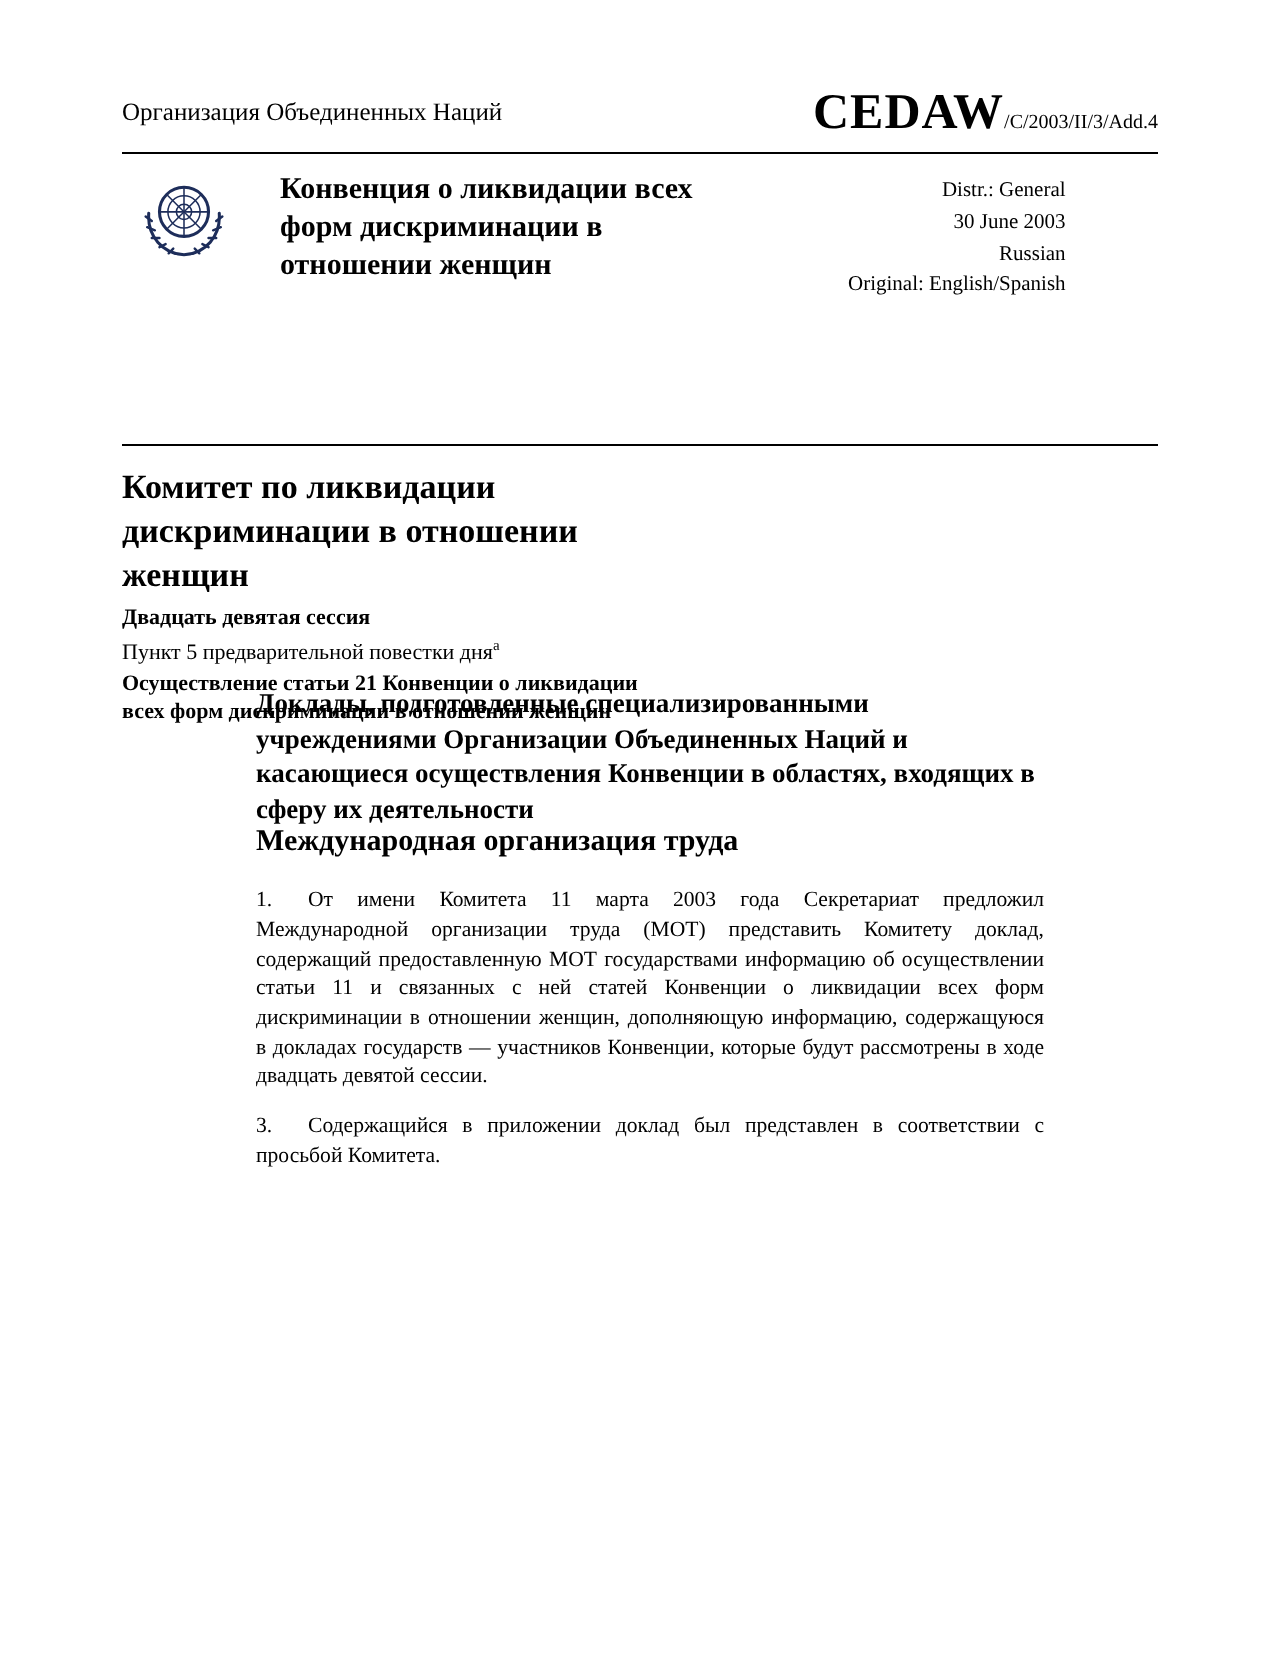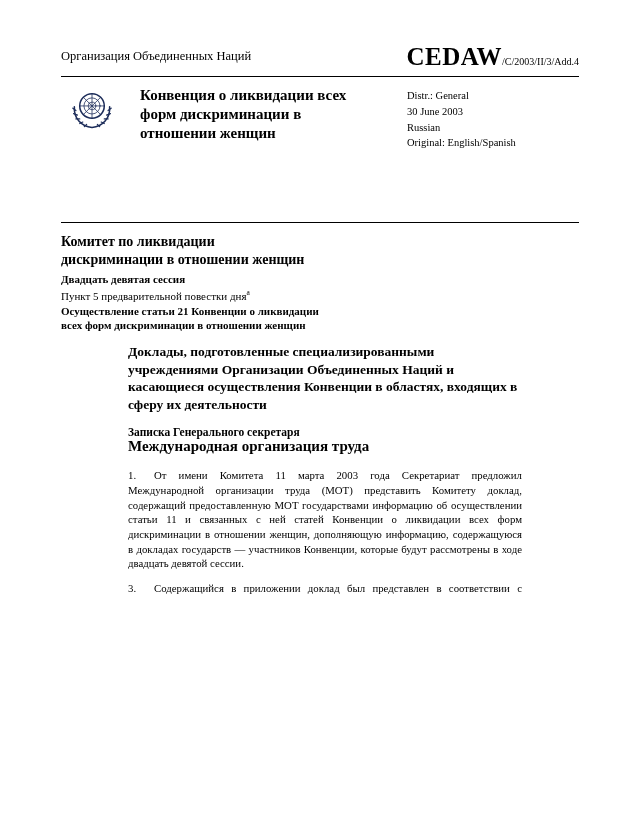--- a/index.html
+++ b/index.html
@@ -44,37 +44,37 @@
     width: 46px; height: 46px;
     color: var(--emblem, #1d2d5a);
   }
   .emblem svg { width: 100%; height: 100%; display: block; }
   .conv-title {
     position: absolute; left: 67px; top: 0;
     width: 228px;
     font-size: 15px; font-weight: bold; line-height: 1.27; margin-left: 12px;
   }
   .distr-block {
-    position: absolute; left: 346px; top: 2px;
-    font-size: 10.5px; line-height: 1.5;
+    position: absolute; left: 363px; top: 2px;
+    font-size: 10.5px; line-height: 1.5; text-align: right;
   }
 
   .rule-mid {
     position: absolute;
     top: 222px; left: 61px; right: 61px;
     border-top: 1px solid #000;
   }
 
   
   .committee {
     position: absolute;
     top: 233px; left: 61px;
     font-size: 11px; line-height: 1.3;
   }
-  .c-name { font-weight: bold; width: 245px; font-size: 14px; }
+  .c-name { font-weight: bold; width: 245px; font-size: 17px; }
   .c-session { font-weight: bold; margin-top: 3px; }
   .c-dates { margin-top: 1px; }
   .c-agenda { margin-top: 1px; }
   .c-agenda sup { font-size: 7.5px; }
   .c-subject { font-weight: bold; width: 280px; margin-top: 1px; }
 
   
   .doc-body {
     position: absolute;
     top: 343px; left: 128px;
@@ -142,21 +142,20 @@
 
   <div class="committee">
     <div class="c-name">Комитет по ликвидации дискриминации в отношении женщин</div>
     <div class="c-session">Двадцать девятая сессия</div>
     <div class="c-agenda"><span>Пункт 5 предварительной повестки дня</span><sup>a</sup></div>
     <div class="c-subject">Осуществление статьи 21 Конвенции о ликвидации всех форм дискриминации в отношении женщин</div>
   </div>
 
   <div class="doc-body">
     <div class="doc-title">Доклады, подготовленные специализированными учреждениями Организации Объединенных Наций и касающиеся осуществления Конвенции в областях, входящих в сферу их деятельности</div>
-    <div class="note-by">Записка Генерального секретаря</div>
     <div class="section-heading">Международная организация труда</div>
 
     <p class="para"><span class="para-num">1.</span><span>От имени Комитета 11 марта 2003 года Секретариат предложил Международной организации труда (МОТ) представить Комитету доклад, содержащий предоставленную МОТ государствами информацию об осуществлении статьи 11 и связанных с ней статей Конвенции о ликвидации всех форм дискриминации в отношении женщин, дополняющую информацию, содержащуюся в докладах государств — участников Конвенции, которые будут рассмотрены в ходе двадцать девятой сессии.</span></p>
     <p class="para"><span class="para-num">3.</span><span>Содержащийся в приложении доклад был представлен в соответствии с просьбой Комитета.</span></p>
   </div>
 
   <div class="footnote-block">
     <div class="fn-rule"></div>
     <div class="fn-text"><sup>a</sup><span>CEDAW/C/2003/II/1.</span></div>
   </div>

